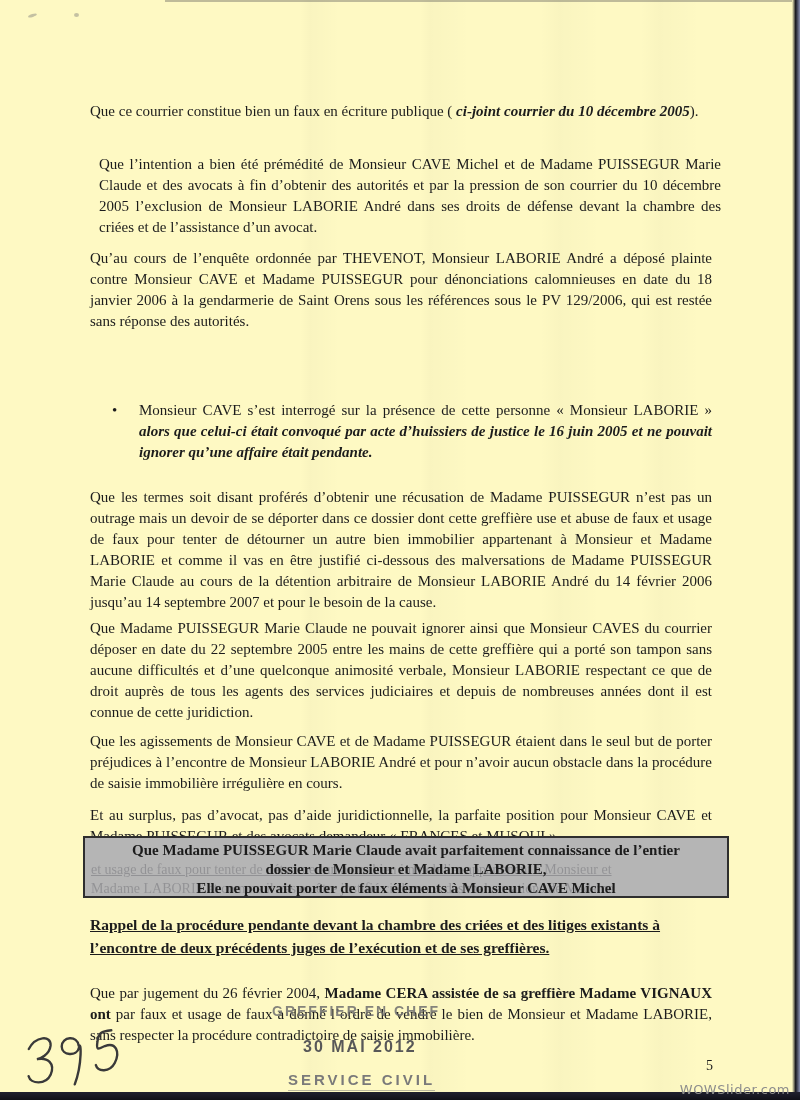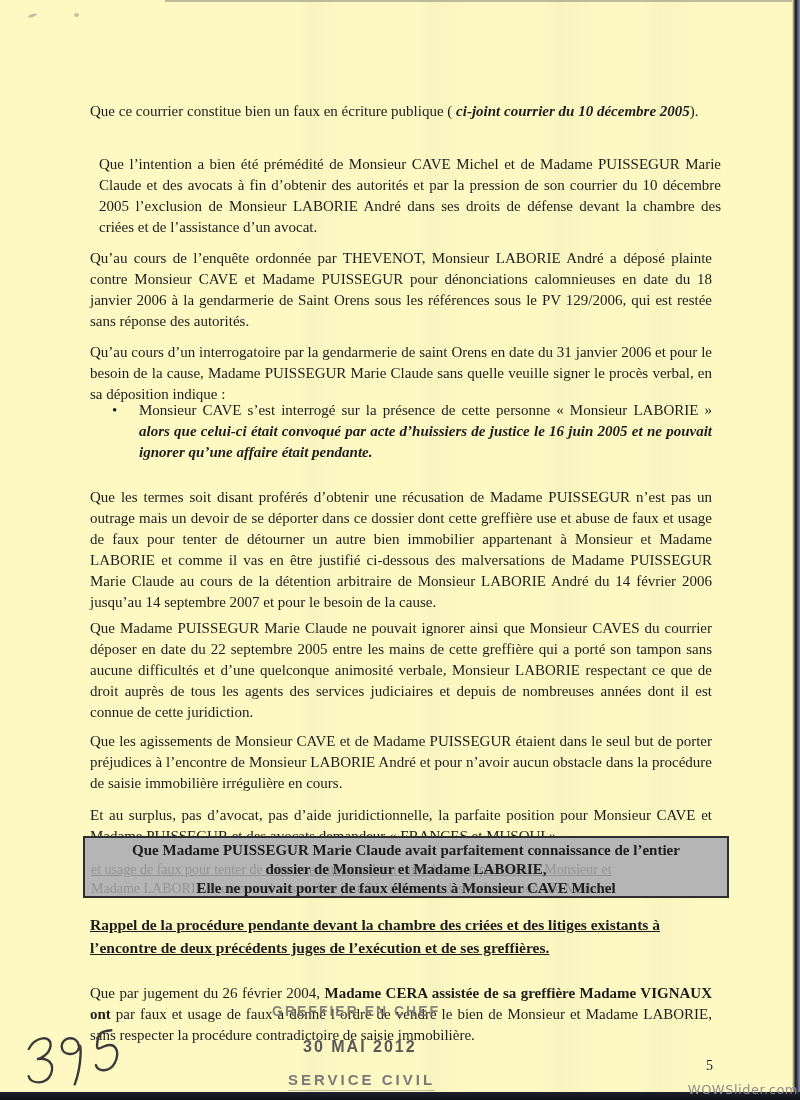--- a/index.html
+++ b/index.html
@@ -76,21 +76,21 @@
     position:absolute;
     font-family:"Liberation Sans", sans-serif;
     font-weight:bold;color:#6f6f6f;
     white-space:nowrap;
   }
   .stamp-greffier{left:272px;top:1003px;font-size:14px;letter-spacing:2px;opacity:0.85;z-index:3;}
   .stamp-date{left:303px;top:1038px;font-size:16px;letter-spacing:2px;color:#585858;}
   .stamp-service{left:288px;top:1071px;font-size:15px;letter-spacing:3px;color:#7a7a7a;border-bottom:1px solid rgba(120,120,120,0.5);padding-bottom:2px;}
   .page-number{position:absolute;left:706px;top:1058px;font-size:14px;}
   .watermark{
-    position:absolute;right:2px;bottom:3px;
+    position:absolute;right:10px;bottom:3px;
     font-family:"DejaVu Sans", sans-serif;
     font-size:13px;color:#8d8d8d;letter-spacing:0.5px;z-index:4;
   }
   .handwriting{position:absolute;left:22px;top:1022px;width:110px;height:72px;transform:rotate(-6deg);}
   .handwriting svg{display:block;}
   .handwriting .sr{position:absolute;width:1px;height:1px;overflow:hidden;clip:rect(0 0 0 0);}
 </style>
 </head>
 <body>
 
@@ -99,21 +99,20 @@
   <div class="top-edge-line"></div>
   <div class="speck s1"></div>
   <div class="speck s2"></div>
 
   <p class="para" style="top:86px;"><span>Que ce courrier constitue bien un faux en écriture publique ( </span><span class="bi">ci-joint courrier du 10 décembre 2005</span><span>).</span></p>
 
   <p class="para" style="top:139px;margin-left:9px;">Que  l’intention a bien été prémédité de Monsieur CAVE Michel et de Madame PUISSEGUR Marie Claude et des avocats à fin d’obtenir des autorités et par la pression de son courrier du 10 décembre 2005 l’exclusion de Monsieur LABORIE André dans ses droits de défense devant la chambre des criées et de l’assistance d’un avocat.</p>
 
   <p class="para" style="top:233px;">Qu’au cours de l’enquête ordonnée par THEVENOT, Monsieur LABORIE André a déposé plainte contre Monsieur CAVE et Madame PUISSEGUR  pour dénonciations calomnieuses en date du 18 janvier 2006 à la gendarmerie de Saint Orens sous les références sous le PV 129/2006, qui est restée sans réponse des autorités.</p>
 
-  <p class="para" style="top:327px;">Qu’au cours d’un interrogatoire par la gendarmerie de saint Orens en date du 31 janvier 2006 et pour le besoin de la cause, Madame PUISSEGUR Marie Claude sans quelle veuille signer le procès verbal, en sa déposition indique :</p>
 
   <div class="bullet-row" style="top:400px;">
     <span class="bullet-glyph">•</span>
     <span class="bullet-text"><span>Monsieur CAVE s’est interrogé sur la présence de cette personne «  Monsieur LABORIE » </span><span class="bi">alors que celui-ci était convoqué par acte d’huissiers de justice le 16 juin 2005 et ne pouvait ignorer qu’une affaire était pendante.</span></span>
   </div>
 
   <p class="para" style="top:472px;">Que les termes soit disant proférés d’obtenir une récusation de Madame PUISSEGUR n’est pas un outrage mais un devoir de se déporter dans ce dossier dont cette greffière use et abuse de faux et usage de faux pour tenter de détourner un autre bien immobilier appartenant à Monsieur et Madame LABORIE et comme il vas en être justifié ci-dessous des malversations de Madame PUISSEGUR Marie Claude au cours de la détention arbitraire de Monsieur LABORIE André du 14 février 2006 jusqu’au 14 septembre 2007 et pour le besoin de la cause.</p>
 
   <p class="para" style="top:603px;">Que Madame PUISSEGUR Marie Claude ne pouvait ignorer ainsi que Monsieur CAVES du courrier déposer en date du 22 septembre 2005 entre les mains de cette greffière qui a porté son tampon sans aucune difficultés et d’une quelconque animosité verbale, Monsieur LABORIE respectant ce que de droit auprès de tous les agents des services judiciaires et depuis de nombreuses années dont il est connue de cette juridiction.</p>
 

